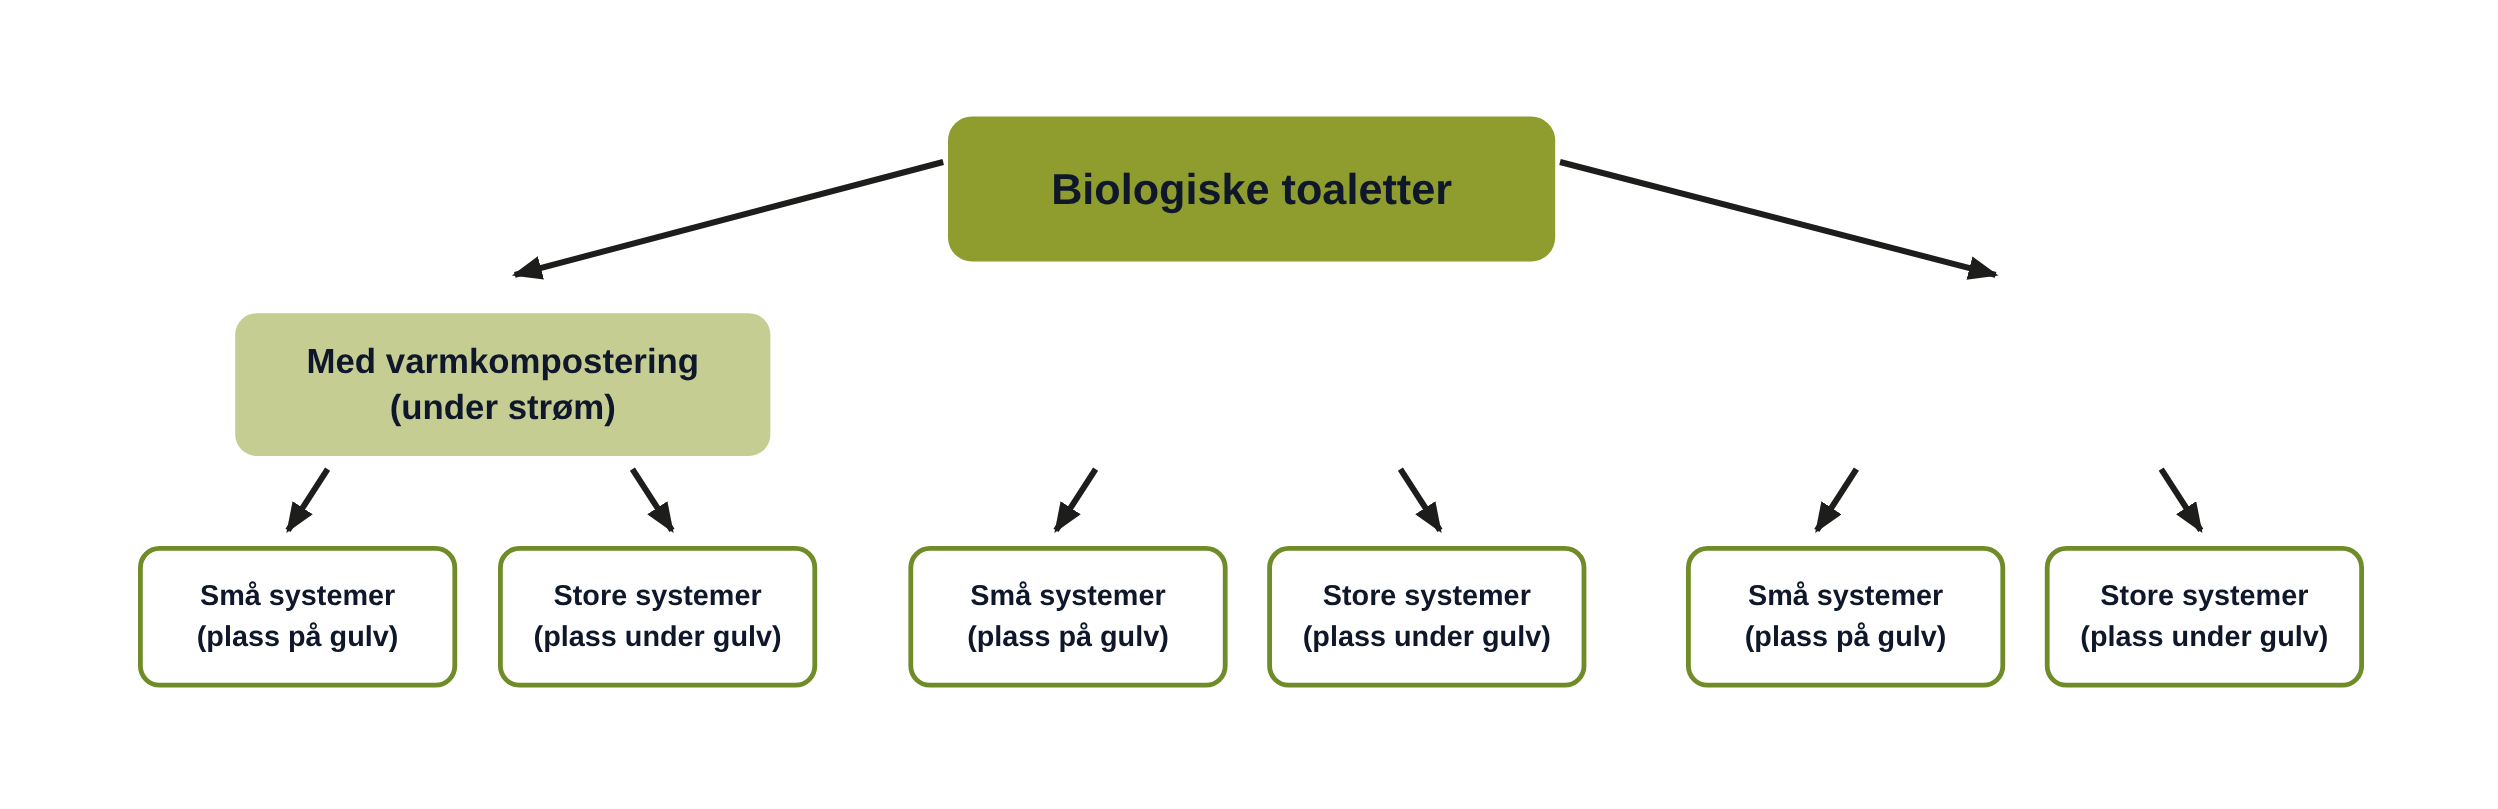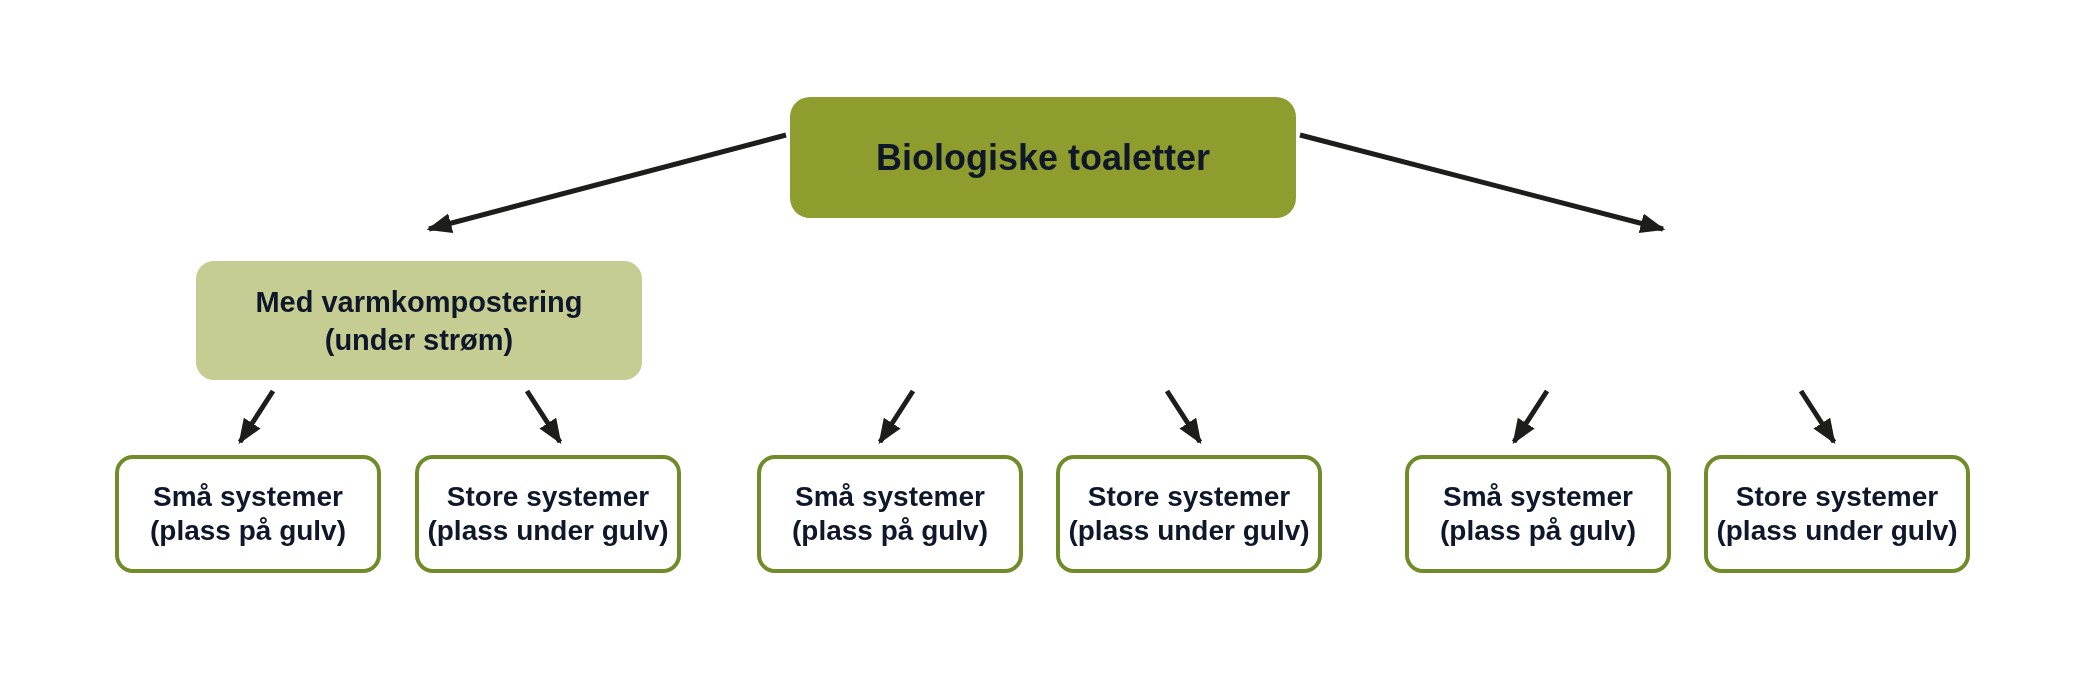--- a/index.html
+++ b/index.html
@@ -50,21 +50,21 @@
   }
   .mid-1 { left: 178px; margin-left: 18px; }
   .mid-2 { left: 817px; }
   .mid-3 { left: 1450px; }
   .leaf {
     top: 455px;
     width: 266px; height: 118px;
     background: #ffffff;
     border: 4px solid #6f8c29;
     border-radius: 18px;
-    font-size: 28px;
+    font-size: 24px;
     line-height: 34px;
   }
   .leaf-1 { left: 115px; }
   .leaf-2 { left: 415px; }
   .leaf-3 { left: 757px; }
   .leaf-4 { left: 1056px; }
   .leaf-5 { left: 1405px; }
   .leaf-6 { left: 1704px; }
 </style>
 </head>

